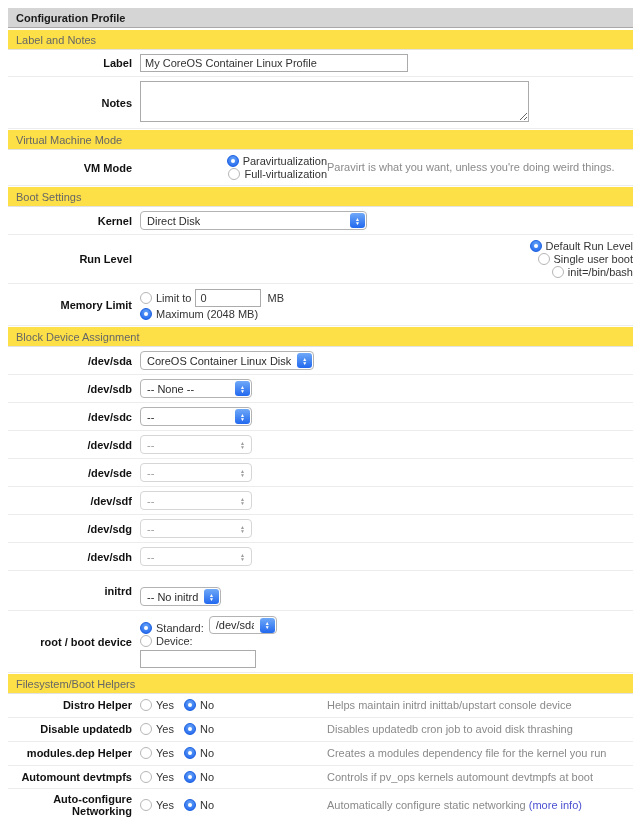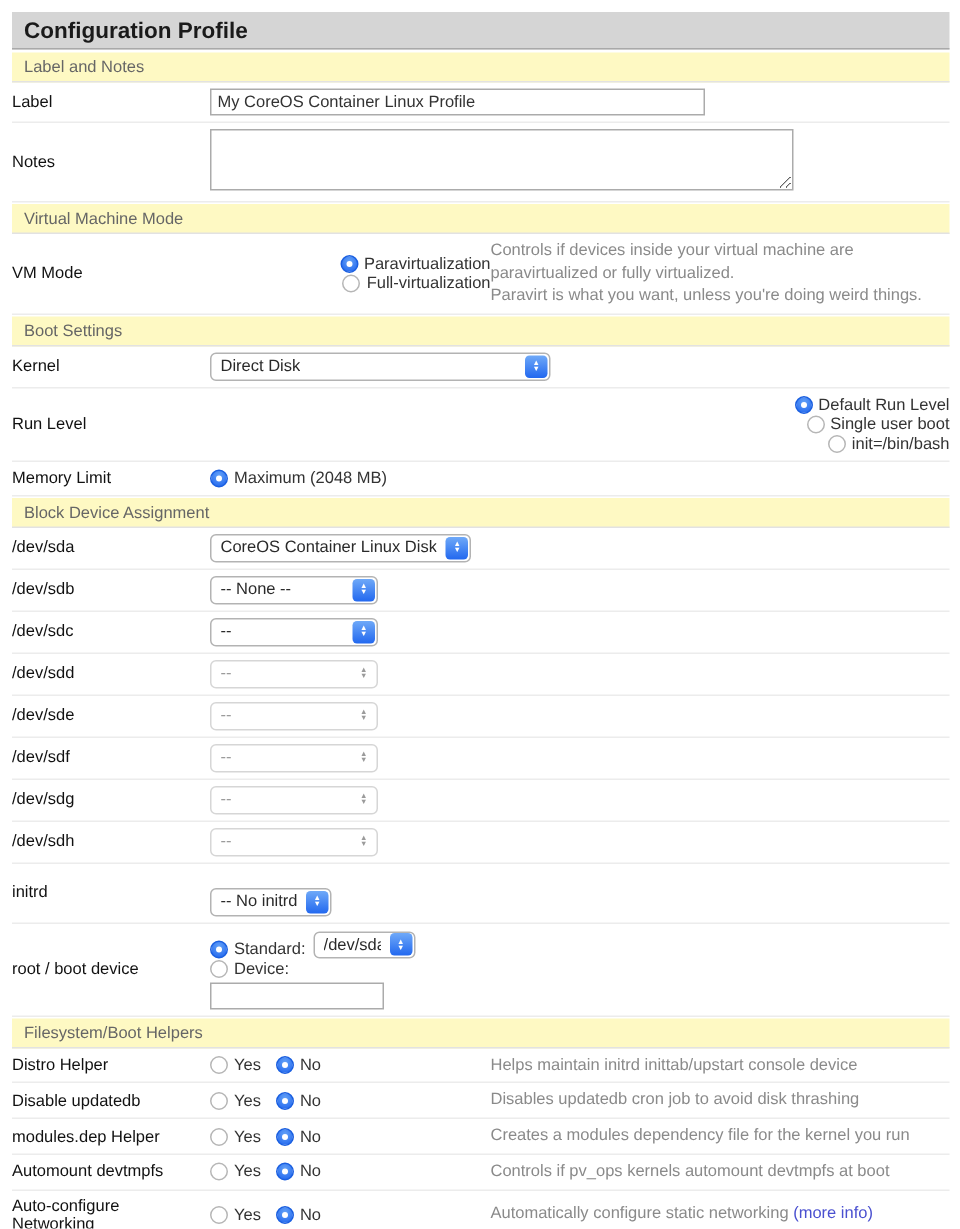--- a/index.html
+++ b/index.html
@@ -12,60 +12,61 @@
     height: 819px;
     overflow: hidden;
   }
   .page { width: 625px; margin: 8px 0 0 8px; }
 
   .titlebar {
     background:#d5d5d5;
     border-bottom:1px solid #a9a9a9;
     padding:4px 8px 3px;
     font-weight:bold;
-    font-size:15px;
+    font-size:11px;
     color:#1a1a1a;
     margin-bottom:2px;
   }
   .sectionbar {
-    background:#fef9c3;
+    background:#fde047;
     color:#666;
     padding:4px 8px 3px;
     border-bottom:1px solid #e2e2e2;
     margin-top:1px;
   }
 
   .row {
     display:flex;
     align-items:center;
     padding:4px 0;
     border-bottom:1px solid #ececec;
   }
   .row:last-child { border-bottom:none; }
   .lbl {
     flex:none;
     width:132px;
     padding-right:8px;
-    font-weight:normal;
+    text-align:right;
+    font-weight:bold;
     color:#111;
   }
   .ctrl { flex:none; width:187px; }
   .ctrl-wide { flex:1; }
   .help { color:#8a8a8a; width:300px; line-height:1.35; }
 
   input[type=text] {
     font-family:"Liberation Sans", sans-serif;
     font-size:11px;
     color:#333;
     border:1px solid #ababab;
     padding:2px 4px;
     height:18px;
     background:#fff;
   }
-  .label-input { width:330px; }
+  .label-input { width:268px; }
   .mem-input { width:66px; height:16px; }
   .custom-input { width:116px; margin-top:2px; }
   textarea {
     font-family:"Liberation Sans", sans-serif;
     font-size:11px;
     border:1px solid #ababab;
     width:389px; height:41px;
     resize:both;
     padding:2px 4px;
   }
@@ -168,21 +169,20 @@
       <div class="optline">
         <span class="radio sel"></span>
         <span class="txt">Paravirtualization</span>
       </div>
       <div class="optline">
         <span class="radio"></span>
         <span class="txt">Full-virtualization</span>
       </div>
     </div>
     <div class="help">
-      <div>Controls if devices inside your virtual machine are paravirtualized or fully virtualized.</div>
       <div>Paravirt is what you want, unless you're doing weird things.</div>
     </div>
   </div>
 
   <div class="sectionbar">Boot Settings</div>
   <div class="row">
     <div class="lbl">Kernel</div>
     <div class="ctrl-wide">
       <span class="selbox w-kernel">
         <span class="seltext">Direct Disk</span>
@@ -206,20 +206,26 @@
       </div>
       <div class="optline">
         <span class="radio"></span>
         <span class="txt">init=/bin/bash</span>
       </div>
     </div>
   </div>
   <div class="row">
     <div class="lbl">Memory Limit</div>
     <div class="ctrl-wide">
+      <div class="memline">
+        <span class="radio"></span>
+        <span class="txt">Limit to</span>
+        <input type="text" class="mem-input" value="0" style="">
+        <span class="unit">MB</span>
+      </div>
       <div class="memline">
         <span class="radio sel"></span>
         <span class="txt">Maximum (2048 MB)</span>
       </div>
     </div>
   </div>
 
   <div class="sectionbar">Block Device Assignment</div>
 
   <div class="row">

